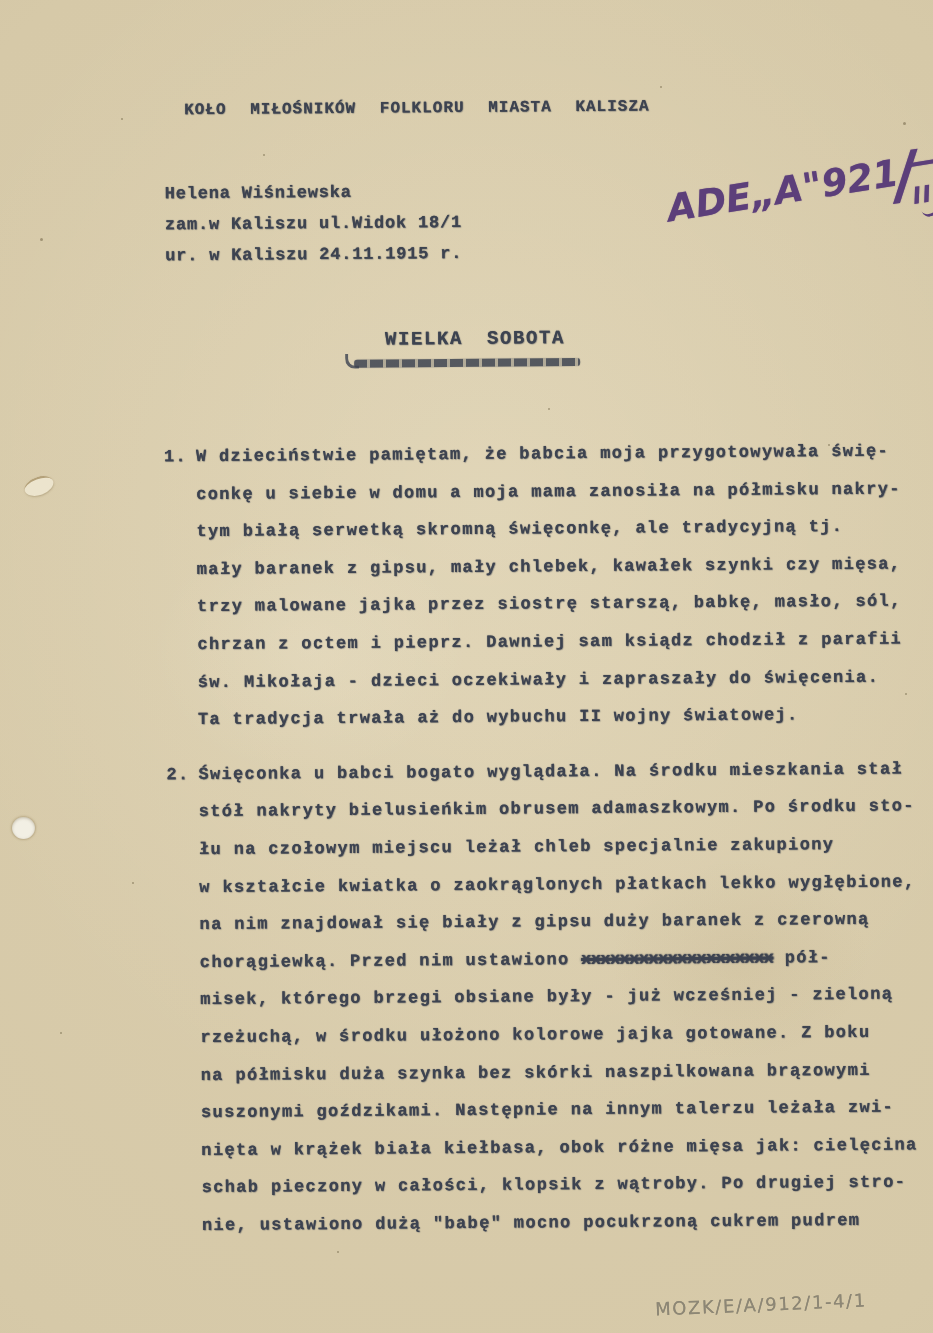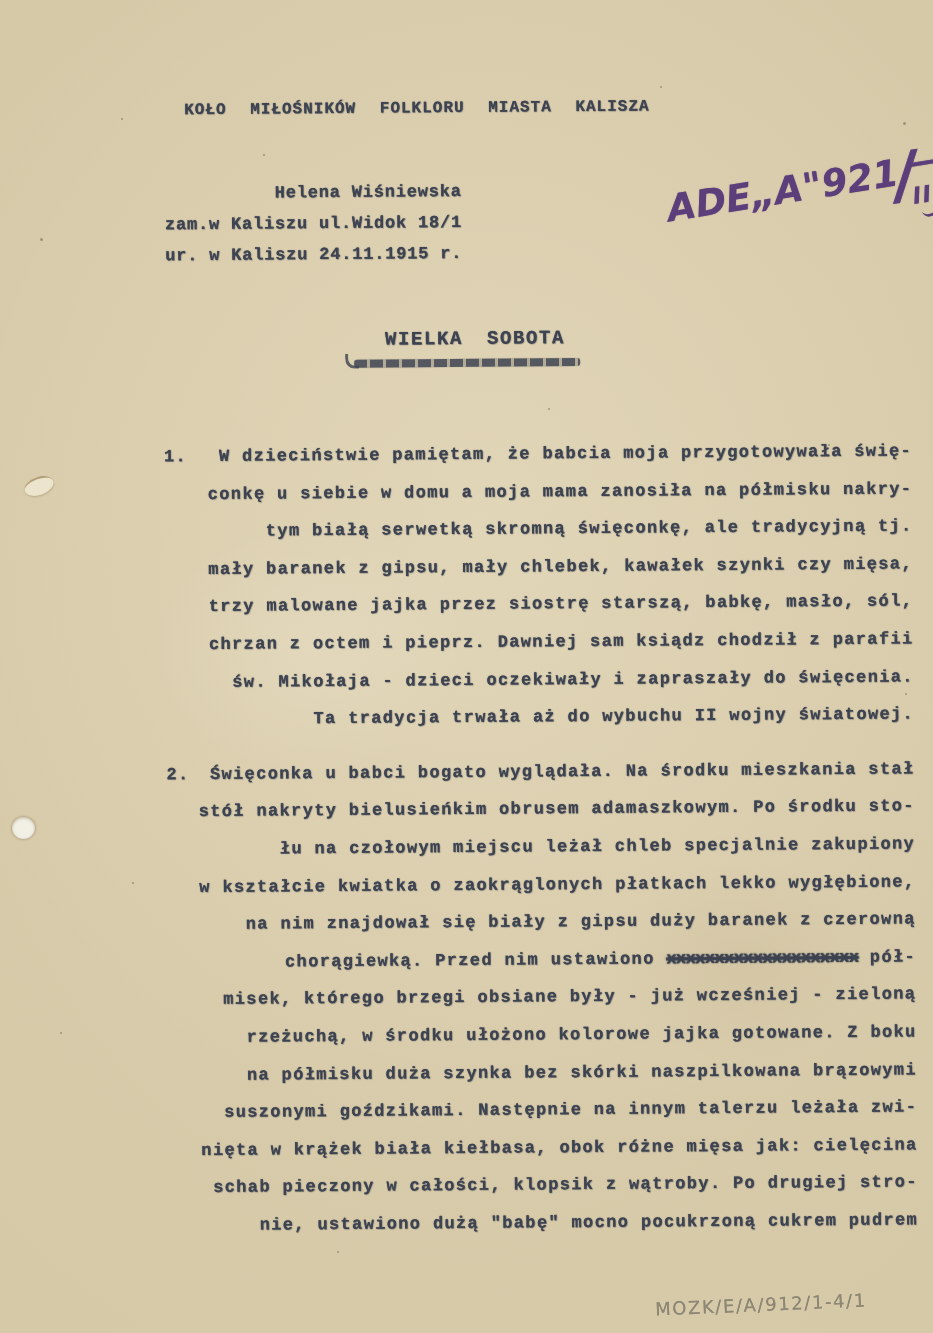--- a/index.html
+++ b/index.html
@@ -6,21 +6,20 @@
   body{
     width:933px;height:1333px;
     font-family:"Liberation Sans",sans-serif;
     background:#cfc2a0;
   }
   .page{
     position:relative;width:933px;height:1333px;overflow:hidden;
     background:
       radial-gradient(90% 70% at 52% 38%, rgba(255,250,230,.20), rgba(0,0,0,0) 70%),
       radial-gradient(140% 110% at 50% 50%, #dacdad 0%, #d6c9a8 55%, #ccbf9d 100%);
-    text-align: right;
   }
   
   .stain{position:absolute;border-radius:50%;pointer-events:none;}
   .stain.a{left:610px;top:860px;width:260px;height:200px;background:radial-gradient(closest-side,rgba(160,138,92,.10),rgba(0,0,0,0));}
   .stain.b{left:150px;top:520px;width:320px;height:260px;background:radial-gradient(closest-side,rgba(255,250,235,.14),rgba(0,0,0,0));}
   .spk{position:absolute;border-radius:50%;background:rgba(92,78,48,.45);}
   
   .tw{
     font-family:"Liberation Mono","DejaVu Sans Mono",monospace;
     color:var(--ink,#3d4350);

